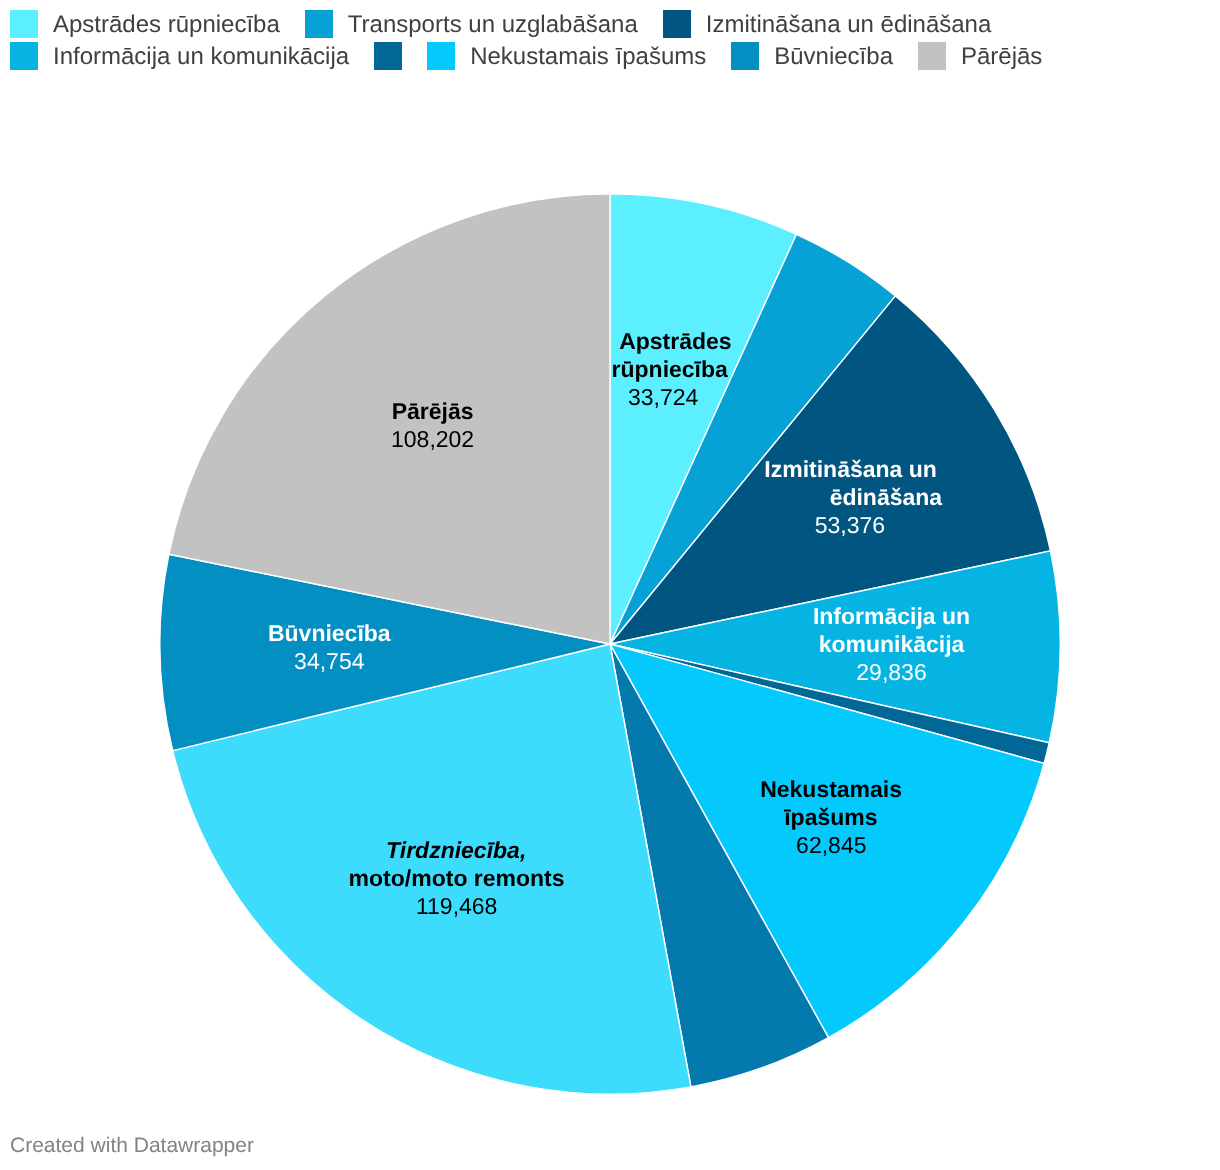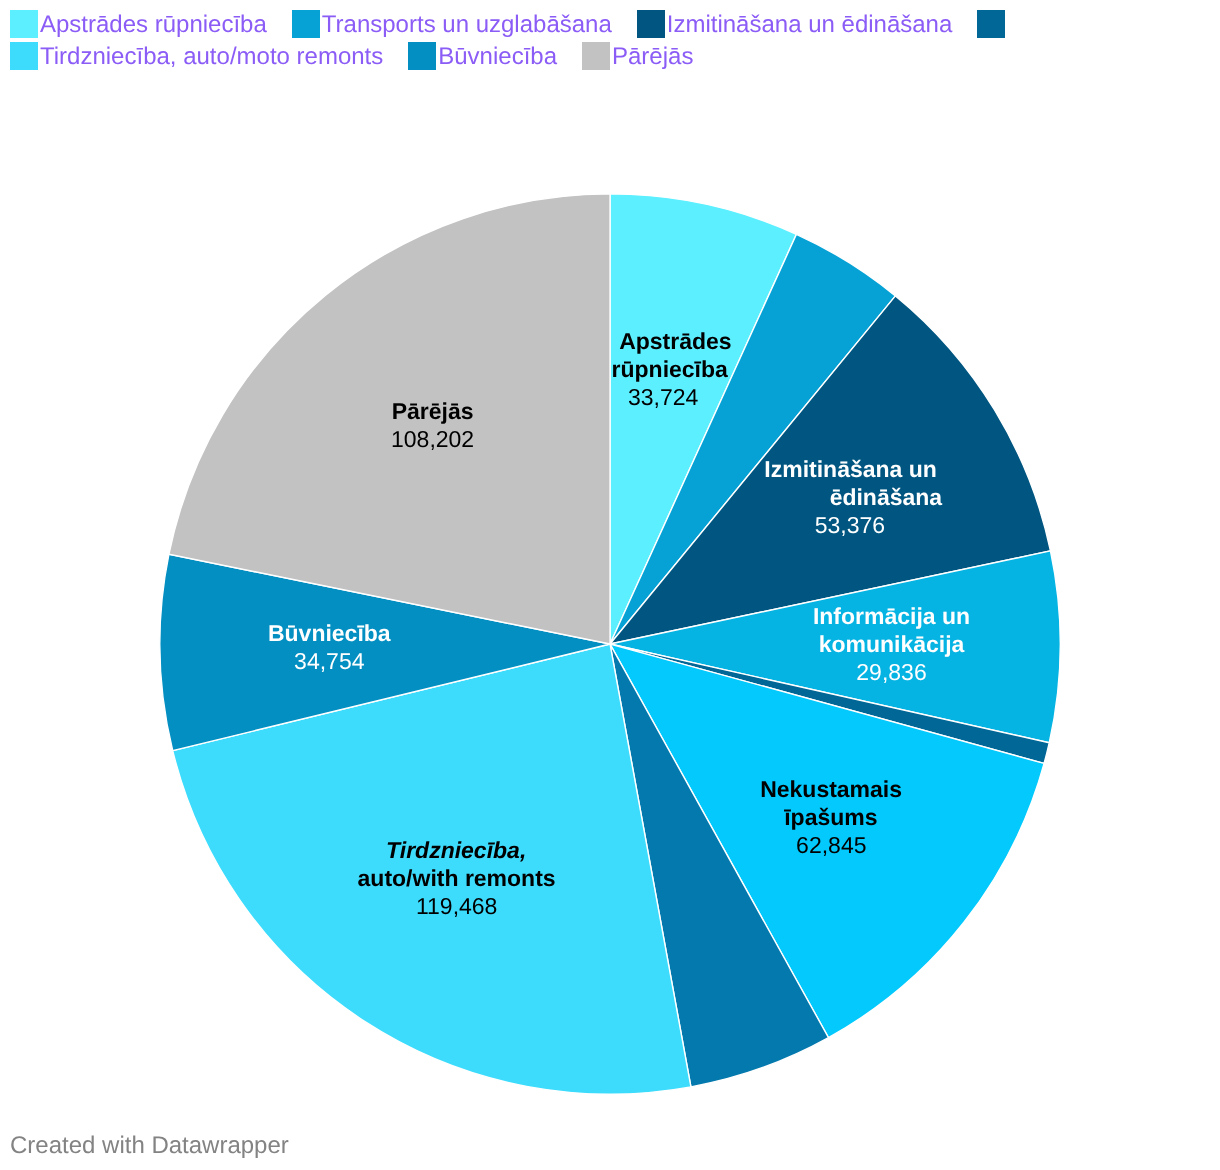--- a/index.html
+++ b/index.html
@@ -18,61 +18,64 @@
   
   #legend {
     position:absolute; left:10px; top:10px; width:1200px;
   }
   .legend-item {
     display:inline-flex; align-items:center;
     margin:0 25px 4px 0; height:28px; vertical-align:top;
   }
   .legend-swatch { width:28px; height:28px; flex:0 0 28px; }
   .legend-label {
-    margin-left:2px; font-size:24px; line-height:28px; color:#8b5cf6;
+    margin-left:15px; font-size:24px; line-height:28px; color:#404040;
     white-space:nowrap; position:relative; top:1px;
   }
 
   
   #chart { position:absolute; left:0; top:0; width:1220px; height:842px;border-radius:16px; }
   #pie-svg { position:absolute; left:0; top:0; }
   .slice-path { stroke:#ffffff; stroke-width:1.4; }
 
   .slice-label { position:absolute; left:0; top:0; }
   .slice-label span {
     position:absolute; white-space:nowrap; font-size:23px; line-height:28px;
     transform:translateX(-50%);
   }
   .slice-label .name  { font-weight:bold; }
   .slice-label .value { font-weight:normal; }
 
   
   #footer {
     position:absolute; left:10px; top:1133px;
-    font-size:24px; line-height:26px; color:#838383;
+    font-size:21px; line-height:26px; color:#838383;
   }
 </style>
 </head>
 <body>
 
 <div id="root">
   <div id="legend"><span class="legend-item">
         <span class="legend-swatch" style="background: rgb(92, 239, 255);"></span>
         <span class="legend-label">Apstrādes rūpniecība</span>
       </span><span class="legend-item">
         <span class="legend-swatch" style="background: rgb(6, 162, 214);"></span>
         <span class="legend-label">Transports un uzglabāšana</span>
       </span><span class="legend-item">
         <span class="legend-swatch" style="background: rgb(0, 86, 128);"></span>
         <span class="legend-label">Izmitināšana un ēdināšana</span>
       </span><span class="legend-item">
+        <span class="legend-swatch" style="background: rgb(6, 180, 228);"></span>
+        <span class="legend-label">Informācija un komunikācija</span>
+      </span><span class="legend-item">
         <span class="legend-swatch" style="background: rgb(0, 103, 150);"></span>
       </span><span class="legend-item">
-        <span class="legend-swatch" style="background: rgb(61, 220, 253);"></span>
-        <span class="legend-label">Tirdzniecība, auto/moto remonts</span>
+        <span class="legend-swatch" style="background: rgb(3, 201, 253);"></span>
+        <span class="legend-label">Nekustamais īpašums</span>
       </span><span class="legend-item">
         <span class="legend-swatch" style="background: rgb(3, 143, 194);"></span>
         <span class="legend-label">Būvniecība</span>
       </span><span class="legend-item">
         <span class="legend-swatch" style="background: rgb(194, 194, 194);"></span>
         <span class="legend-label">Pārējās</span>
       </span></div>
   <div id="chart">
       <svg id="pie-svg" width="1220" height="1170">
         <path d="M610.05,644.05 L610.05,193.90 A450.15,450.15 0 0 1 796.44,234.30 Z" fill="#5cefff" class="slice-path"></path>
@@ -101,21 +104,21 @@
         <span class="name" style="left: 891.5px; top: 630px;">komunikācija</span>
         <span class="value" style="left: 891.5px; top: 658px;">29,836</span>
       </div>
       <div class="slice-label" style="color: rgb(0, 0, 0);">
         <span class="name" style="left: 831.1px; top: 775px;">Nekustamais</span>
         <span class="name" style="left: 830.9px; top: 803px;">īpašums</span>
         <span class="value" style="left: 831.3px; top: 831px;">62,845</span>
       </div>
       <div class="slice-label" style="color: rgb(0, 0, 0);">
         <span class="name" style="left: 456.2px; top: 836px; font-style: italic;">Tirdzniecība,</span>
-        <span class="name" style="left: 456.6px; top: 864px;">auto/with remonts</span>
+        <span class="name" style="left: 456.6px; top: 864px;">moto/moto remonts</span>
         <span class="value" style="left: 456.7px; top: 892px;">119,468</span>
       </div>
       <div class="slice-label" style="color: rgb(255, 255, 255);">
         <span class="name" style="left: 329.3px; top: 619px;">Būvniecība</span>
         <span class="value" style="left: 329.3px; top: 647px;">34,754</span>
       </div>
       <div class="slice-label" style="color: rgb(0, 0, 0);">
         <span class="name" style="left: 432.6px; top: 397px;">Pārējās</span>
         <span class="value" style="left: 432.6px; top: 425px;">108,202</span>
       </div>

